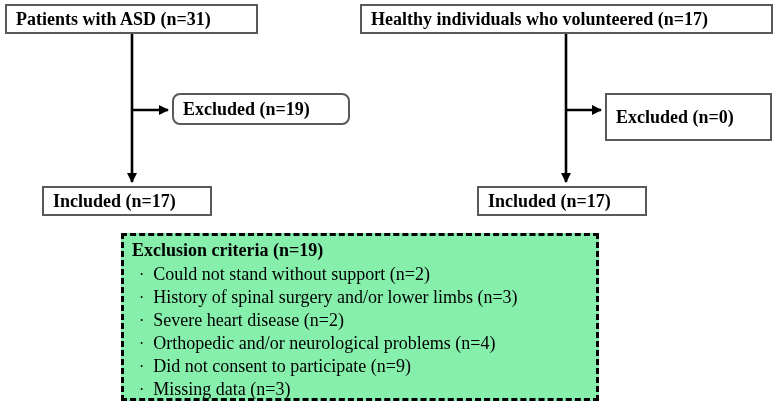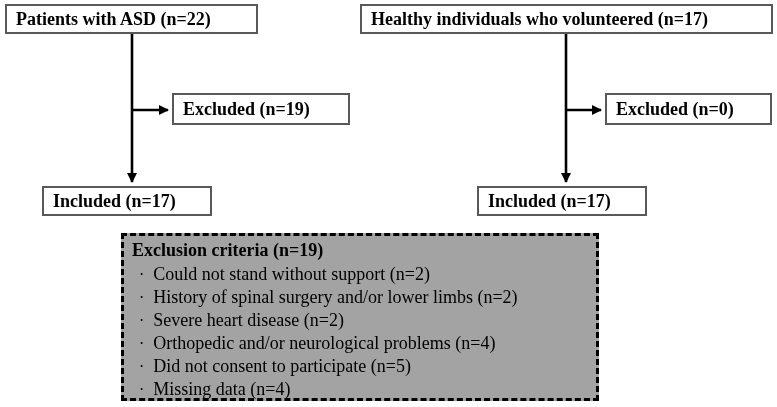--- a/index.html
+++ b/index.html
@@ -26,29 +26,29 @@
     display: flex;
     align-items: center;
     padding-left: 9px;
     font-weight: bold;
     font-size: 18px;
     color: #000000;
     white-space: nowrap;
   }
   .box-patients   { left: 5px;   top: 4px;   width: 253px; height: 30px; }
   .box-healthy    { left: 360px; top: 4px;   width: 413px; height: 30px; align-items: center; }
-  .box-excl-left  { left: 172px; top: 93px;  width: 178px; height: 32px; }
-  .box-excl-right { left: 605px; top: 93px;  width: 167px; height: 32px; }
+  .box-excl-left  { left: 172px; top: 93px;  width: 178px; height: 32px; border-radius: 8px; }
+  .box-excl-right { left: 605px; top: 93px;  width: 167px; height: 48px; }
   .box-incl-left  { left: 42px;  top: 186px; width: 170px; height: 30px; }
   .box-incl-right { left: 477px; top: 186px; width: 170px; height: 30px; }
   .exclusion-box {
     position: absolute;
     left: 121px; top: 233px;
     width: 478px; height: 168px;
-    background: #a3a3a3;
+    background: #86efac;
     border: 3px dashed #000000;
     padding: 2px 8px 0 8px;
     color: #000000;
   }
   .exclusion-title {
     font-weight: bold;
     font-size: 18px;
     line-height: 25px;
     white-space: nowrap;
   }
@@ -79,21 +79,21 @@
         <path d="M0,0 L10,5 L0,10 z" fill="#000000"></path>
       </marker>
     </defs>
     <line x1="132" y1="34" x2="132" y2="182" stroke="#000000" stroke-width="2.6" marker-end="url(#ah)"></line>
     <line x1="131" y1="110" x2="168" y2="110" stroke="#000000" stroke-width="2.6" marker-end="url(#ah)"></line>
     <line x1="566" y1="34" x2="566" y2="182" stroke="#000000" stroke-width="2.6" marker-end="url(#ah)"></line>
     <line x1="565" y1="110" x2="601" y2="110" stroke="#000000" stroke-width="2.6" marker-end="url(#ah)"></line>
   </svg>
 
   <div class="box box-patients">
-    <span>Patients with ASD (n=22)</span>
+    <span>Patients with ASD (n=31)</span>
   </div>
 
   <div class="box box-healthy">
     <span>Healthy individuals who volunteered (n=17)</span>
   </div>
 
   <div class="box box-excl-left">
     <span>Excluded (n=19)</span>
   </div>
 
@@ -111,34 +111,34 @@
 
   <div class="exclusion-box">
     <div class="exclusion-title">Exclusion criteria (n=19)</div>
     <ul class="exclusion-list">
       <li>
         <span class="bullet">·</span>
         <span>Could not stand without support (n=2)</span>
       </li>
       <li>
         <span class="bullet">·</span>
-        <span>History of spinal surgery and/or lower limbs (n=2)</span>
+        <span>History of spinal surgery and/or lower limbs (n=3)</span>
       </li>
       <li>
         <span class="bullet">·</span>
         <span>Severe heart disease (n=2)</span>
       </li>
       <li>
         <span class="bullet">·</span>
         <span>Orthopedic and/or neurological problems (n=4)</span>
       </li>
       <li>
         <span class="bullet">·</span>
-        <span>Did not consent to participate (n=5)</span>
+        <span>Did not consent to participate (n=9)</span>
       </li>
       <li>
         <span class="bullet">·</span>
-        <span>Missing data (n=4)</span>
+        <span>Missing data (n=3)</span>
       </li>
     </ul>
   </div>
 
 </div>
 
 </body></html>

